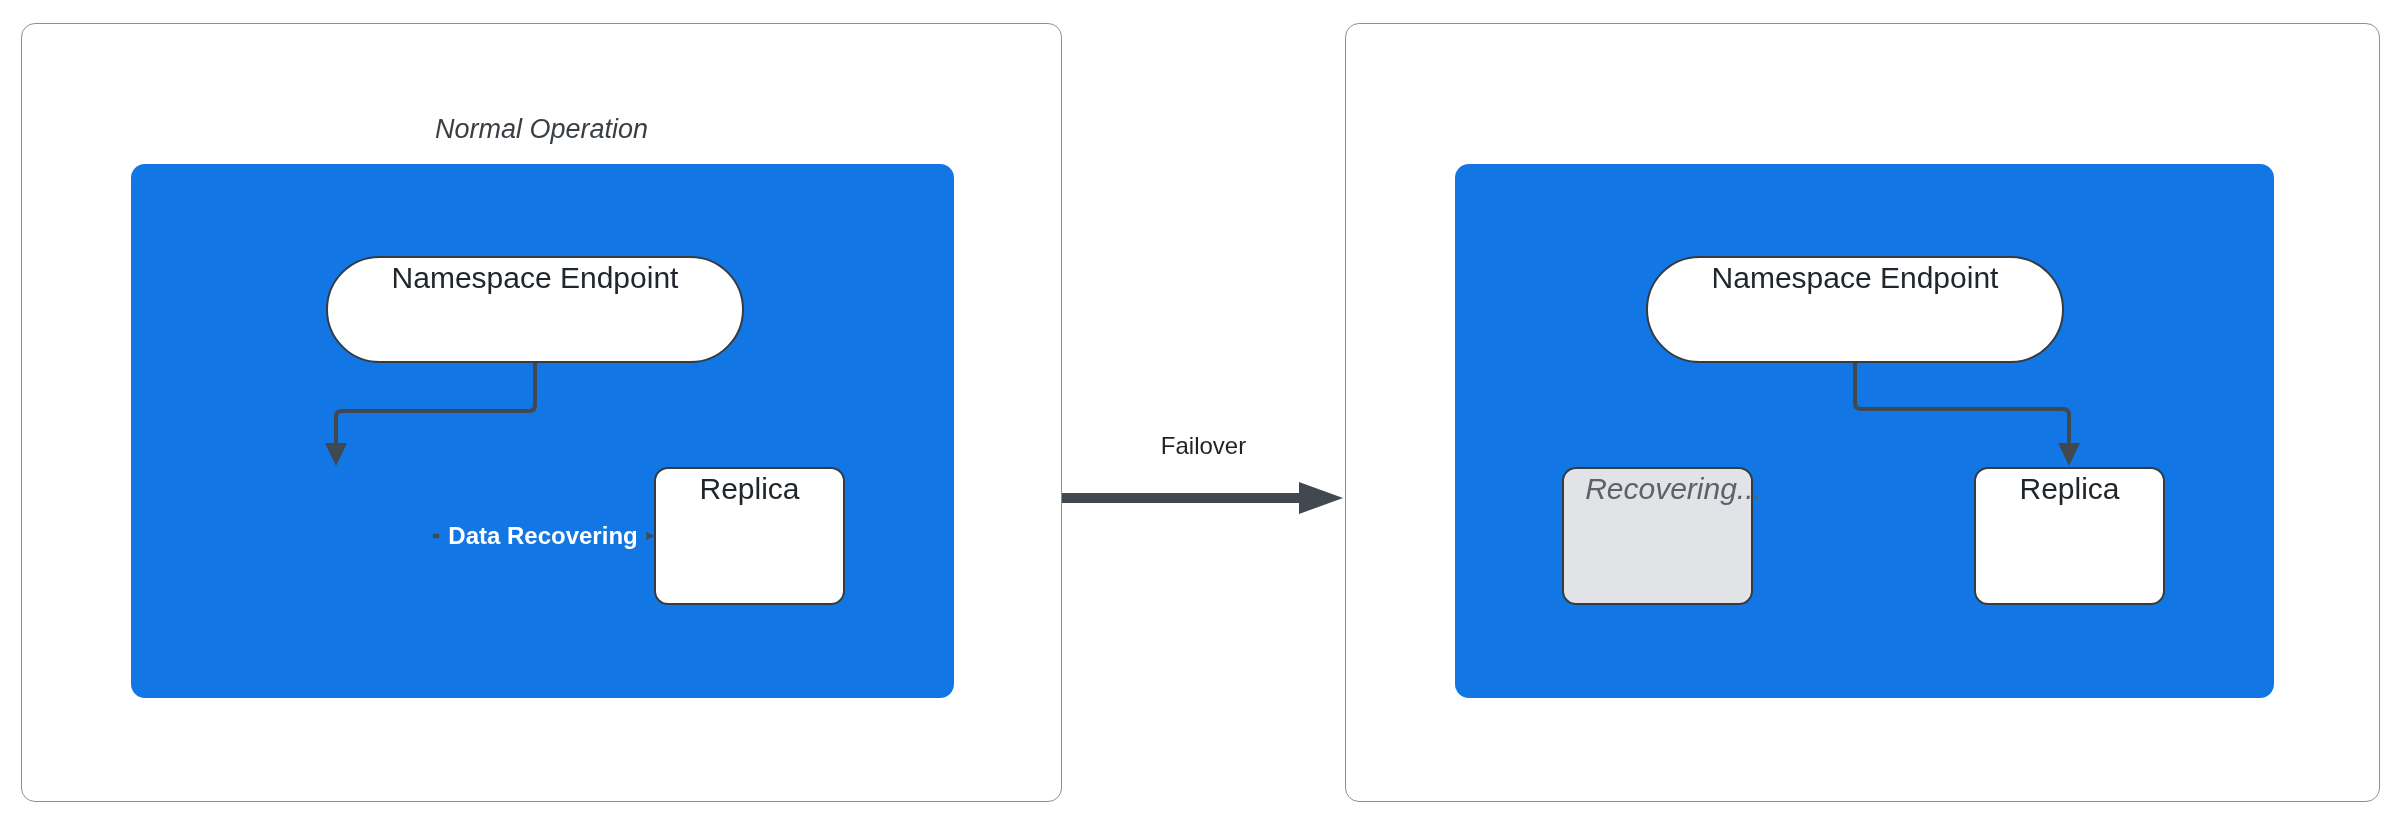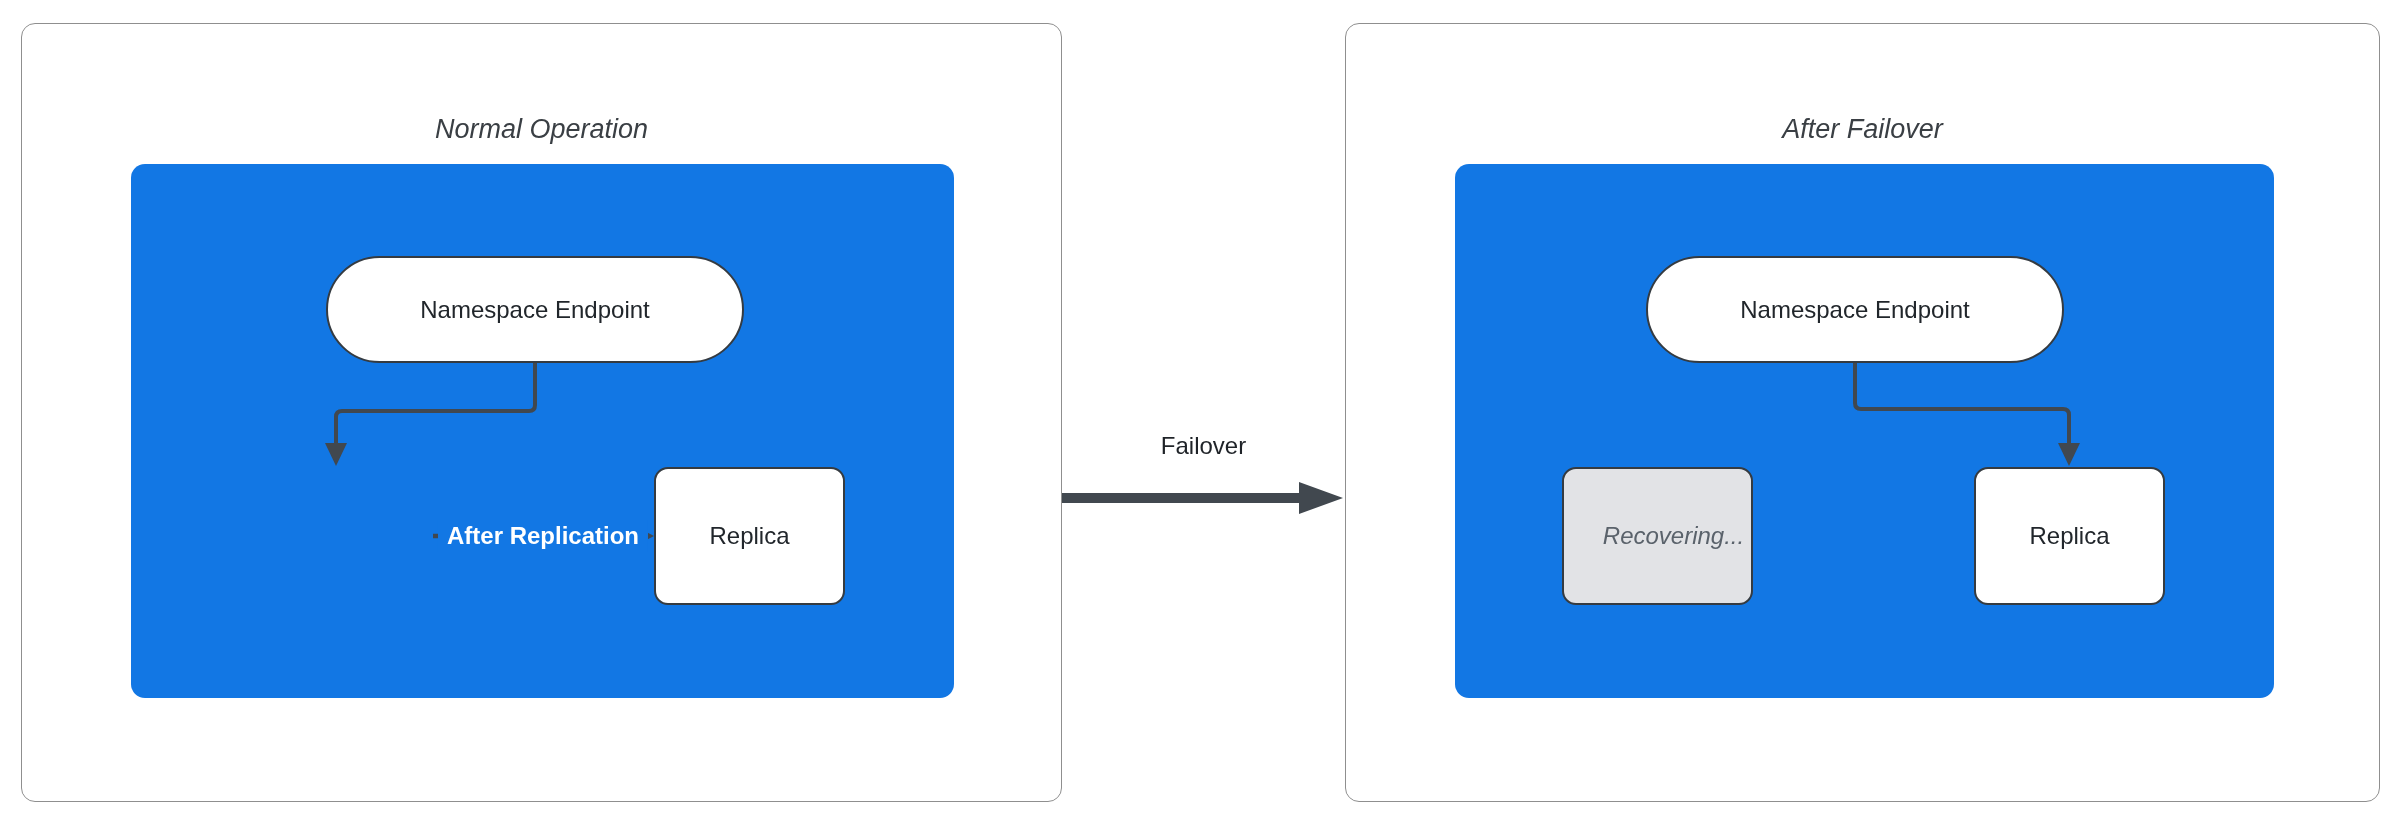--- a/index.html
+++ b/index.html
@@ -45,24 +45,24 @@
     border-radius: 14px;
   }
   .cluster-left  { width: 823px; }
   .cluster-right { width: 819px; }
   .node {
     position: absolute;
     box-sizing: border-box;
     background: #ffffff;
     border: 2.5px solid var(--node-border, #353B41);
     display: flex;
-    align-items: center;
+    align-items: flex-start;
     justify-content: center;
     text-align: center;
-    font-size: 24px;
+    font-size: 30px;
     line-height: 1.3;
     color: var(--node-text, #21262B);
   }
   .stadium {
     width: 418px;
     height: 107px;
     top: 92px;
     border-radius: 54px;
   }
   .stadium-left  { left: 195px; }
@@ -159,34 +159,33 @@
 
       <div class="node stadium stadium-left">
         <span>Namespace Endpoint</span>
       </div>
 
 
       <div class="node rect rect-replica-left">
         <span>Replica</span>
       </div>
 
-      <div class="edge-label">After Replication</div>
+      <div class="edge-label">Data Recovering</div>
     </div>
   </div>
 
   <div class="failover">
     <div class="failover-label">Failover</div>
     <svg width="283" height="38" viewBox="0 0 283 38" class="edge-svg" style="position:absolute;">
       <path d="M0 19 L240 19" stroke-width="10"></path>
       <polygon points="281,19 237,3 237,35"></polygon>
     </svg>
   </div>
 
   <div class="panel panel-right">
-    <div class="panel-title">After Failover</div>
 
     <div class="cluster cluster-right">
 
       <svg class="edge-svg" viewBox="0 0 819 534">
 
         <g>
           <path d="M400 199 L400 239 Q400 245 406 245 L608 245 Q614 245 614 251 L614 281" stroke-width="4"></path>
           <polygon points="614,302 603,279 625,279"></polygon>
         </g>
       </svg>

